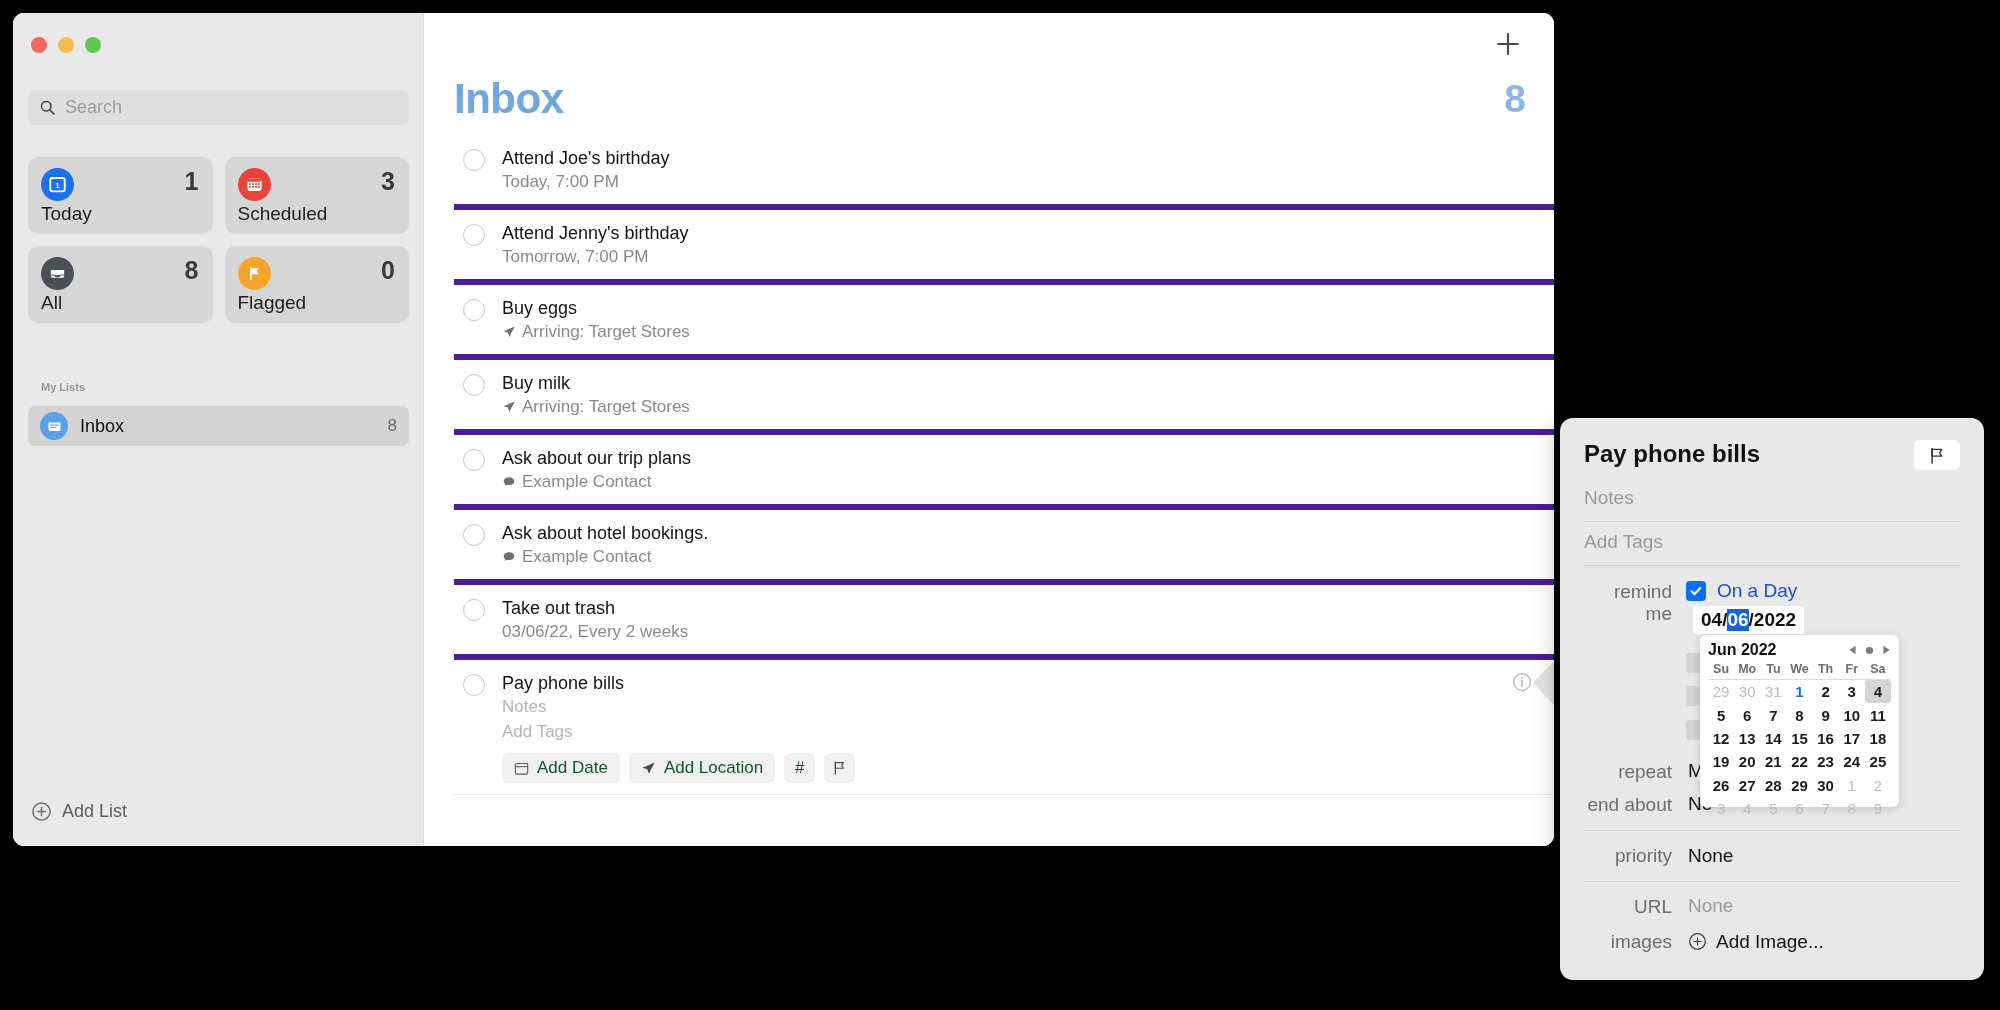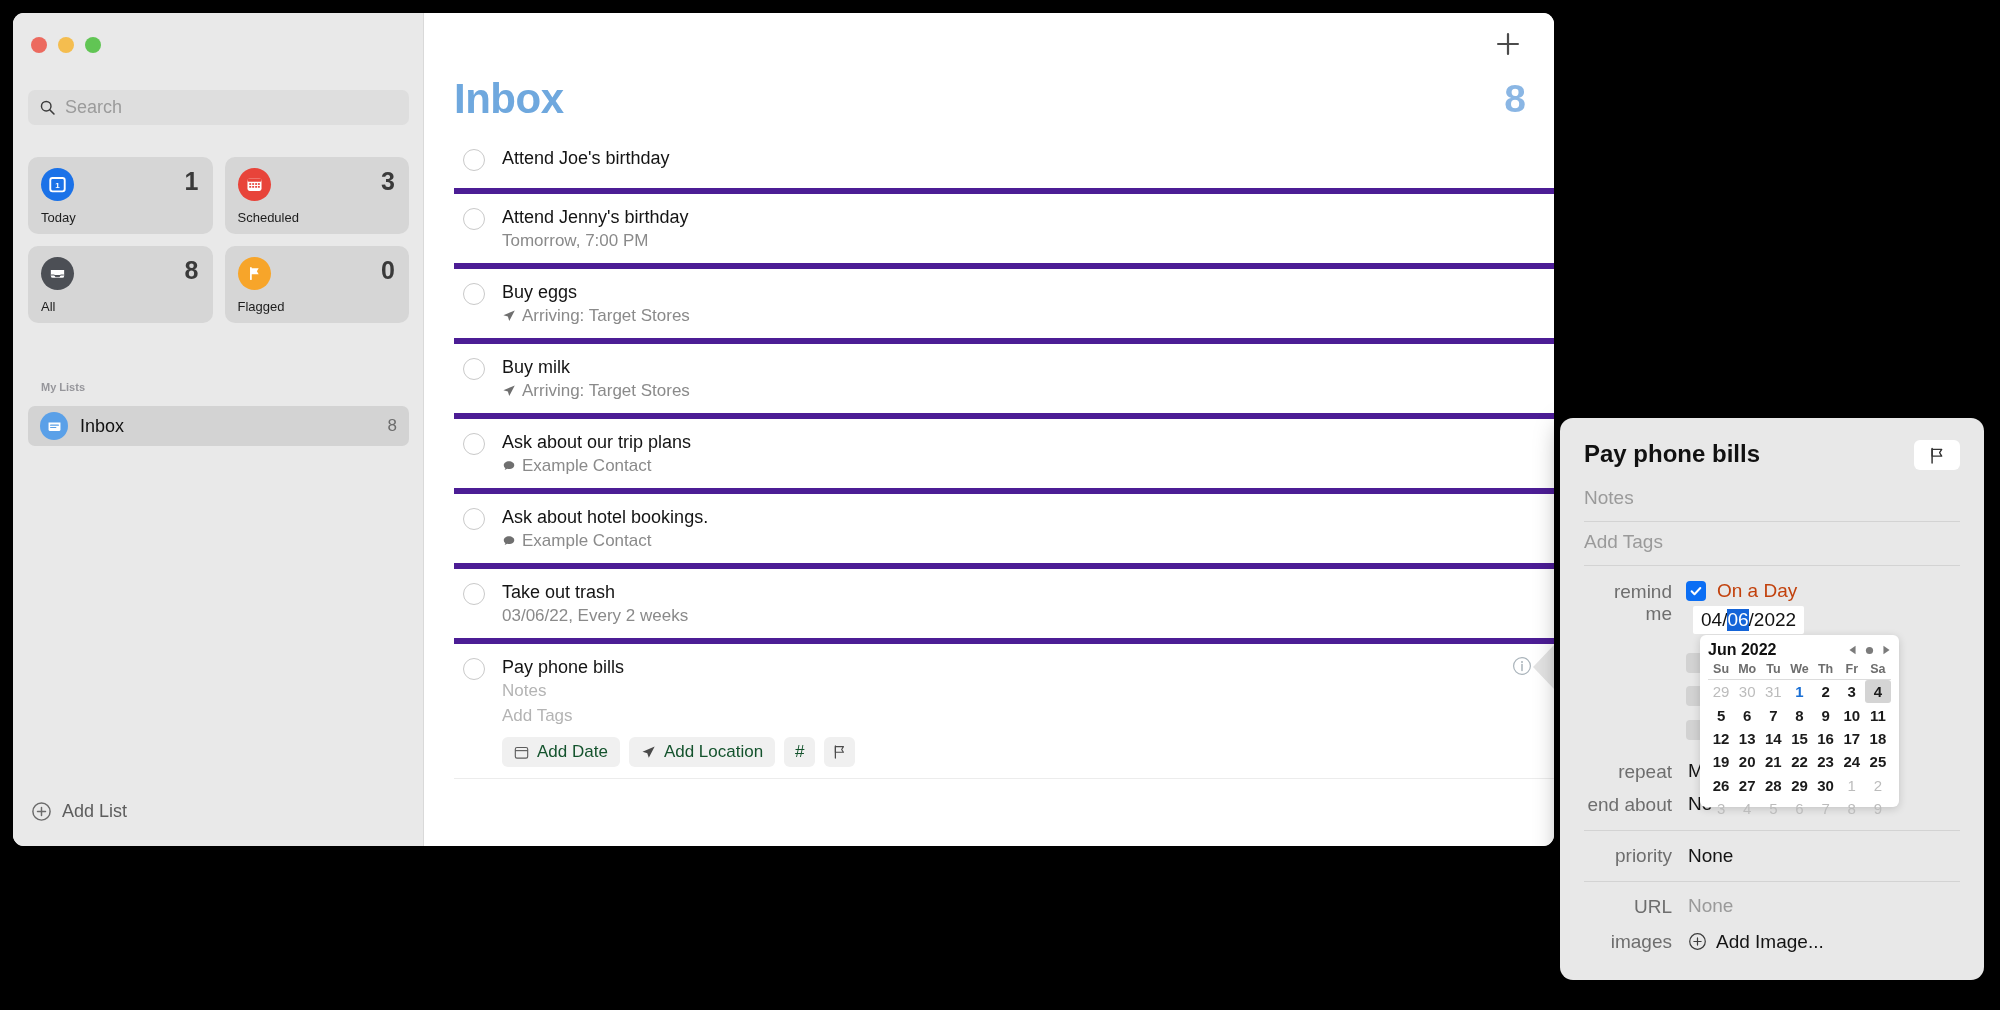--- a/index.html
+++ b/index.html
@@ -55,21 +55,21 @@
   .tile .badge-icon {
     width: 33px; height: 33px; border-radius: 50%;
     display: flex; align-items: center; justify-content: center;
   }
   .tile .cnt {
     position: absolute; right: 14px; top: 10px;
     font-size: 25px; font-weight: 700; color: #3a3a3a;
   }
   .tile .tlabel {
     position: absolute; left: 13px; bottom: 9px;
-    font-size: 13px; color: #1d1d1d;
+    font-size: 19px; color: #1d1d1d;
   }
 
   .mylists-hdr {
     position: absolute; left: 28px; top: 368px;
     font-size: 11px; font-weight: 600; color: #96969b;
   }
   #list-inbox {
     position: absolute; left: 15px; top: 393px;
     width: 381px; height: 40px;
     background: #d3d3d3; border-radius: 7px;
@@ -175,27 +175,27 @@
   .drow { display: flex; align-items: flex-start; margin-top: 14px; font-size: 19px; }
   .dlabel { width: 88px; text-align: right; color: #6e6e6e; flex: none; padding-top: 1px; }
   .dvalue { margin-left: 16px; color: #141414; }
 
   .cbrow { display: flex; align-items: center; gap: 11px; margin-bottom: 13px; }
   .cbox {
     width: 20px; height: 20px; border-radius: 4px;
     background: #d2d2d2; flex: none;
   }
   .cbox.on { background: #0b6ef4; display: flex; align-items: center; justify-content: center; }
-  .cblabel { font-size: 19px; color: #c2410c; }
+  .cblabel { font-size: 19px; color: #1d4ed8; }
 
   #date-input {
     position: absolute; left: 1693px; top: 606px;
     background: #fff; padding: 3px 8px;
     font-size: 19px; color: #111; border-radius: 2px;
-    display: flex; z-index: 20;
+    display: flex; z-index: 20; font-weight: bold;
   }
   #date-input .seg-sel { background: #1464d8; color: #fff; }
 
   
   #calendar {
     position: absolute; left: 1700px; top: 635px;
     width: 199px; height: 172px;
     background: #fff; border-radius: 6px;
     box-shadow: 0 2px 9px rgba(0,0,0,0.16);
     padding: 6px 8px 4px 8px;
@@ -328,20 +328,23 @@
     </svg>
 
     <div id="inbox-title">Inbox</div>
     <div id="inbox-count">8</div>
 
     <div id="task-list">
 
       <div class="task">
         <div class="radio"></div>
         <div class="ttitle">Attend Joe's birthday</div>
+        <div class="tsub">
+          <span>Today, 7:00 PM</span>
+        </div>
       </div>
 
       <div class="task">
         <div class="radio"></div>
         <div class="ttitle">Attend Jenny's birthday</div>
         <div class="tsub">
           <span>Tomorrow, 7:00 PM</span>
         </div>
       </div>
 

